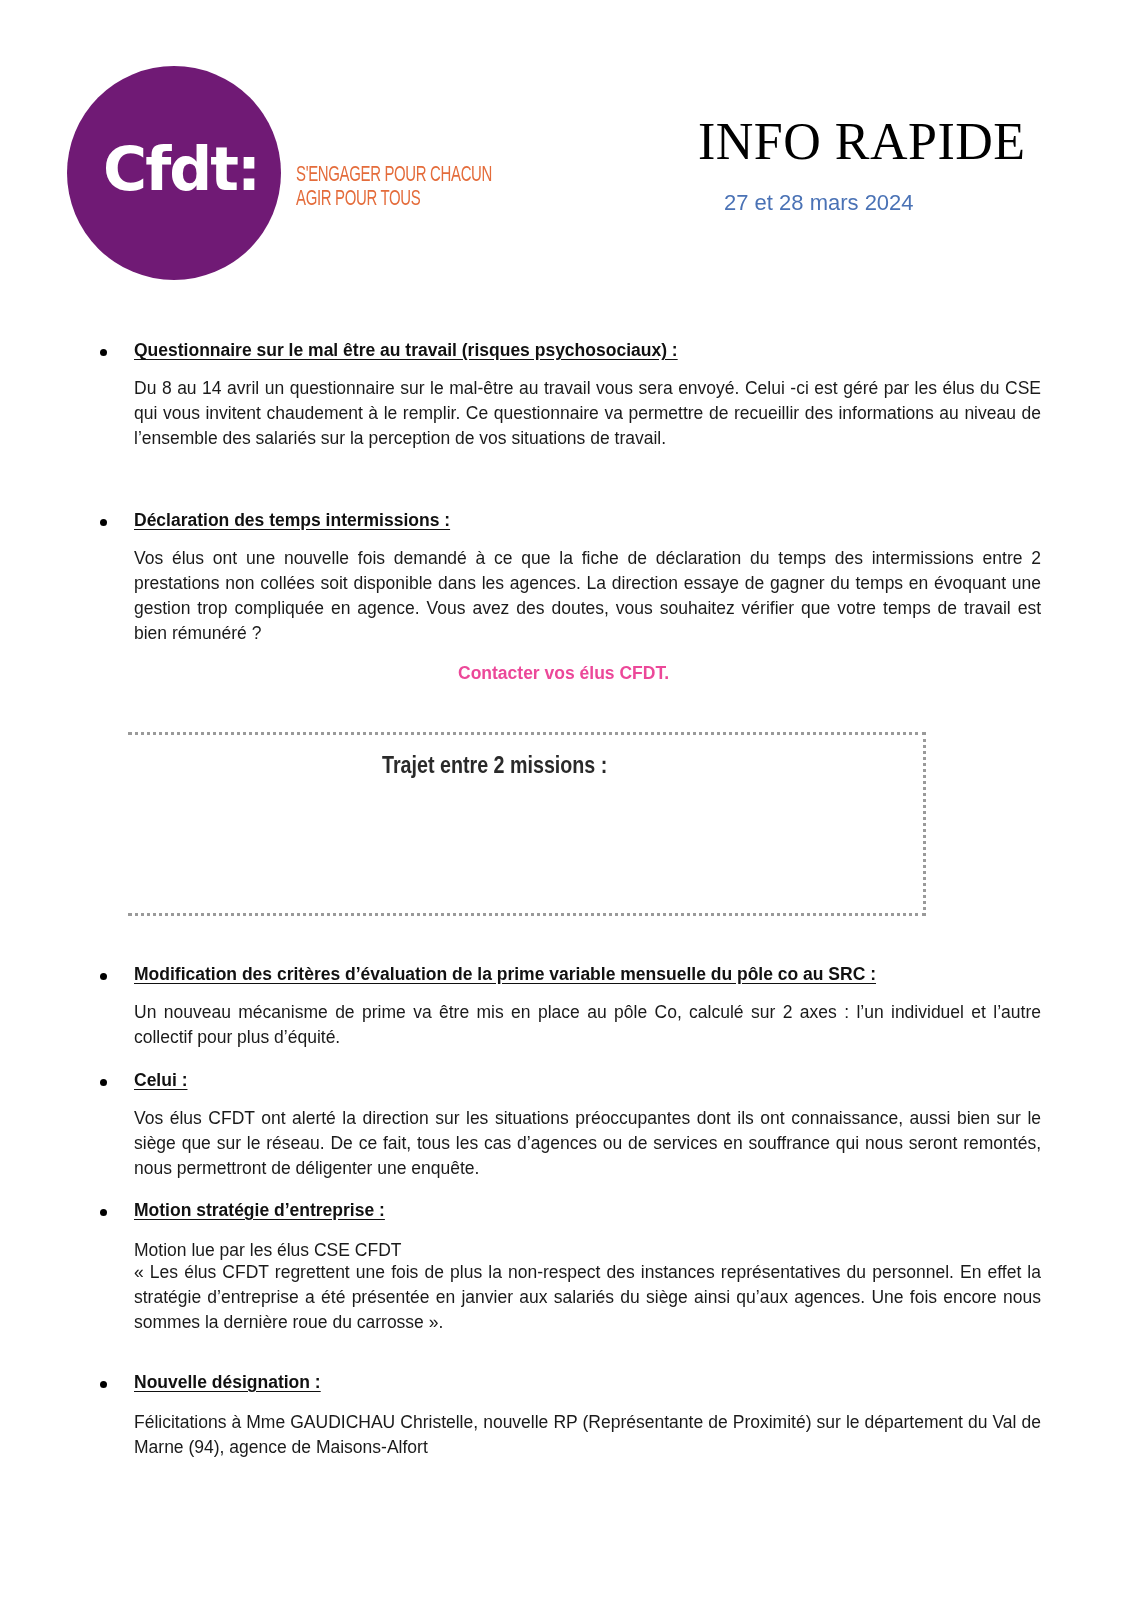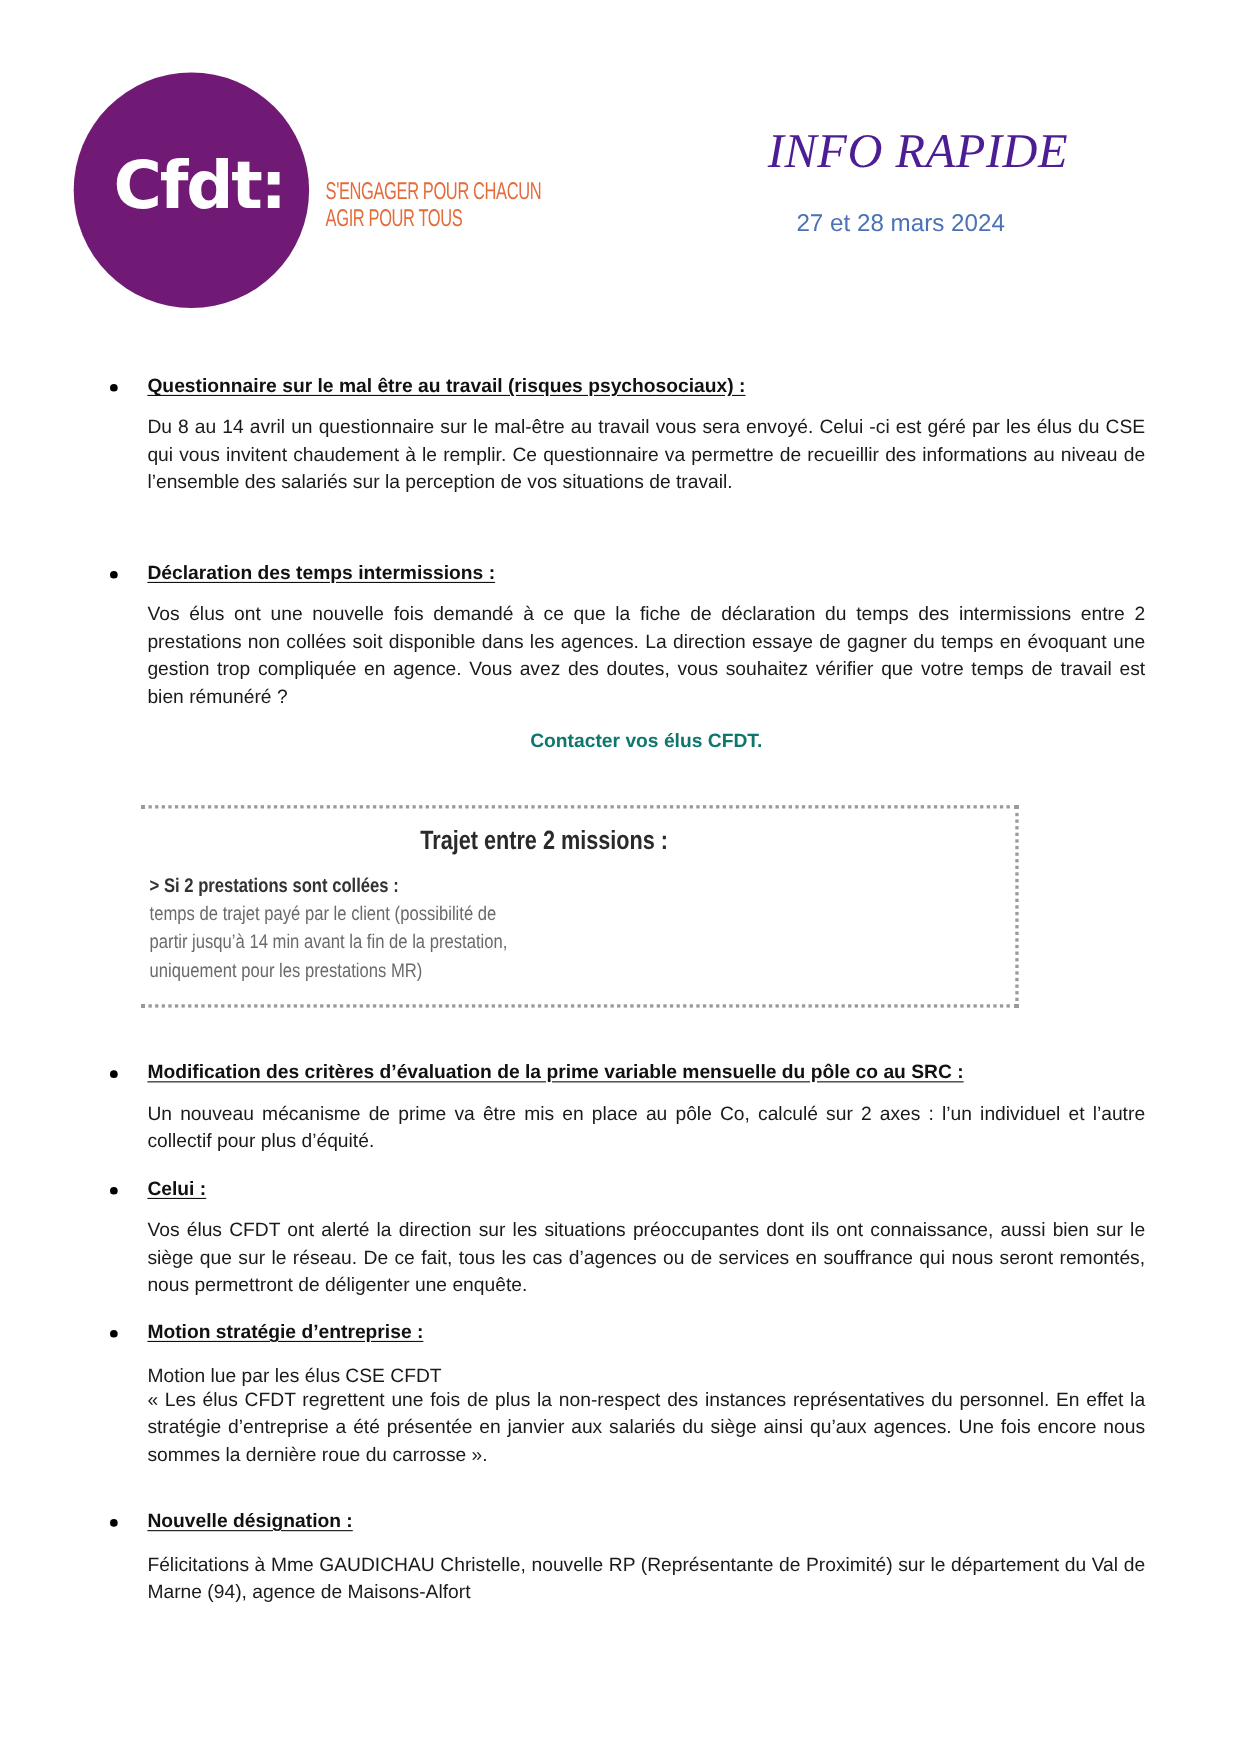--- a/index.html
+++ b/index.html
@@ -25,22 +25,22 @@
   .o2-icon { position: relative; width: 60px; height: 44px; }
   .o2-icon svg { position: absolute; left: 0; top: 4px; }
   .tagline {
     color: #e46c3b; font-family: "Liberation Sans", sans-serif; font-size: 22px;
     line-height: 24px; transform: scaleX(0.68); transform-origin: left top;
     white-space: nowrap; margin-top: 10px; letter-spacing: -0.5px;
   }
 
   .info-title {
     position: absolute; left: 698px; top: 112px;
-    font-family: "Liberation Serif", "DejaVu Serif", serif; font-size: 44px;
-    color: #4c1d95; letter-spacing: 0.5px; font-style: italic;
+    font-family: "Liberation Serif", "DejaVu Serif", serif; font-size: 52px;
+    color: #000000; letter-spacing: 0.5px;
   }
   .info-date {
     position: absolute; left: 724px; top: 190px;
     font-family: "Liberation Sans", sans-serif; font-weight: normal; font-size: 22px;
     color: #4a72b5;
   }
 
   
   .section { position: absolute; left: 100px; width: 950px; }
   .bullet {
@@ -51,22 +51,22 @@
     position: absolute; left: 34px; top: 0;
     font-weight: bold; font-size: 17.5px; text-decoration: underline;
     text-underline-offset: 3px; color: #111; white-space: nowrap;
   }
   .para {
     position: absolute; left: 34px; width: 907px;
     font-size: 17.5px; line-height: 25px; color: #1a1a1a; text-align: justify;
   }
 
   .cta {
-    position: absolute; left: 482px; top: 663px;
-    font-weight: bold; font-size: 17.5px; color: #0f766e;
+    position: absolute; left: 458px; top: 663px;
+    font-weight: bold; font-size: 17.5px; color: #ec4899;
   }
 
   
   .trajet-box {
     position: absolute; left: 128px; top: 732px; width: 798px; height: 184px;
     border-top: 3px dotted #9a9a9a; border-right: 3px dotted #9a9a9a; border-bottom: 3px dotted #9a9a9a;
   }
   .trajet-title {
     position: absolute; left: 254px; top: 16px;
     font-family: "Liberation Sans", sans-serif; font-weight: bold; font-size: 24px;
@@ -107,26 +107,20 @@
 
 <div class="section" style="top:510px;">
   <span class="bullet"></span>
   <span class="heading">Déclaration des temps intermissions :</span>
   <p class="para" style="top:36px;">Vos élus ont une nouvelle fois demandé à ce que la fiche de déclaration du temps des intermissions entre 2 prestations non collées soit disponible dans les agences. La direction essaye de gagner du temps en évoquant une gestion trop compliquée en agence. Vous avez des doutes, vous souhaitez vérifier que votre temps de travail est bien rémunéré ?</p>
 </div>
 <div class="cta">Contacter vos élus CFDT.</div>
 
 <div class="trajet-box">
   <div class="trajet-title">Trajet entre 2 missions :</div>
-  <div class="col col-left">
-    <div class="col-head">&gt; Si 2 prestations sont collées :</div>
-    <div class="col-line">temps de trajet payé par le client (possibilité de</div>
-    <div class="col-line">partir jusqu’à 14 min avant la fin de la prestation,</div>
-    <div class="col-line">uniquement pour les prestations MR)</div>
-  </div>
 </div>
 
 <div class="section" style="top:964px;">
   <span class="bullet"></span>
   <span class="heading">Modification des critères d’évaluation de la prime variable mensuelle du pôle co au SRC :</span>
   <p class="para" style="top:36px;">Un nouveau mécanisme de prime va être mis en place au pôle Co, calculé sur 2 axes :  l’un individuel et l’autre collectif pour plus d’équité.</p>
 </div>
 
 <div class="section" style="top:1070px;">
   <span class="bullet"></span>

